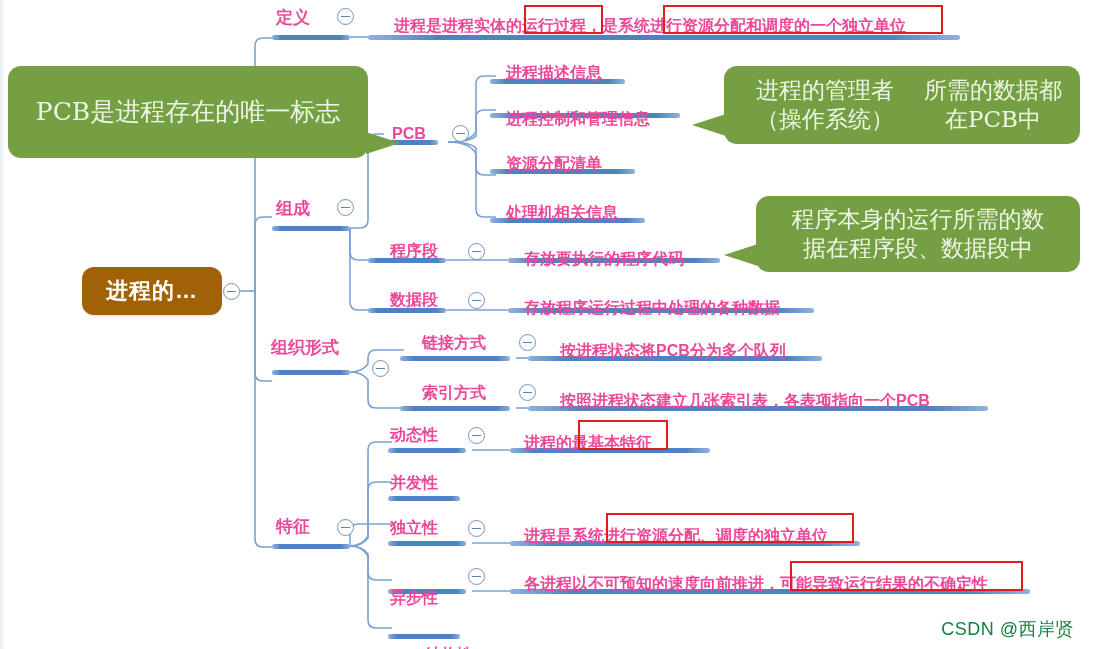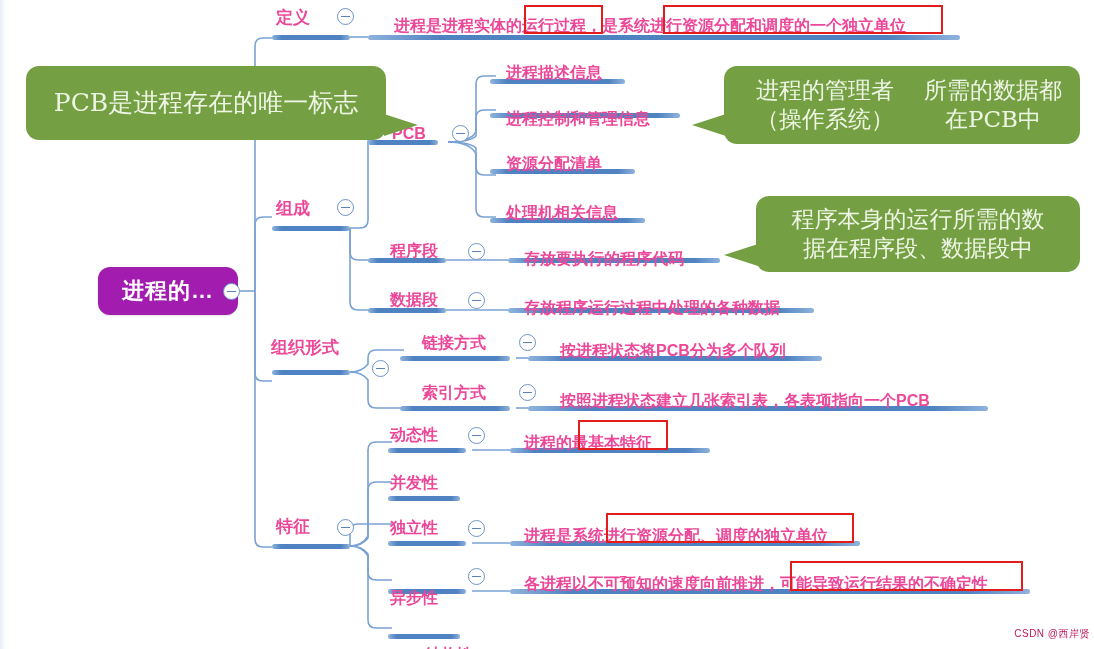--- a/index.html
+++ b/index.html
@@ -38,29 +38,28 @@
     content:"";
     position:absolute;
     left:3px;right:3px;top:50%;
     height:1.4px;margin-top:-0.7px;
     background:#5b82b8;
   }
 
   
   .root{
     position:absolute;
-    background:#a21caf;
+    background:#a16207;
     border-radius:12px;
     color:#ffffff;
     font-size:22px;
     font-weight:700;
     display:flex;align-items:center;justify-content:center;
     letter-spacing:1px;
     box-shadow:0 1px 2px rgba(0,0,0,.12);
-    margin-left:16px;
   }
 
   
   .callout{
     position:absolute;
     background:#74a043;
     border-radius:13px;
     color:#eef5e4;
     font-family:"DejaVu Serif","Liberation Serif",serif;
     display:flex;align-items:center;justify-content:center;
@@ -85,23 +84,23 @@
   .redbox{
     position:absolute;
     border:2.5px solid #e31c1c;
     box-sizing:border-box;
     pointer-events:none;
   }
 
   
   .watermark{
     position:absolute;
-    right:4px;bottom:8px;
-    color:#be185d;
-    font-size:10px;
+    right:20px;bottom:8px;
+    color:#15803d;
+    font-size:18px;
     letter-spacing:.5px;
   }
   .edgeshade{
     position:absolute;left:0;top:0;width:6px;height:649px;
     background:linear-gradient(to right,#e9eef4,rgba(233,238,244,0));
   }
 </style>
 </head>
 <body>
 
@@ -293,21 +292,21 @@
   </div>
   <div class="cminus" style="left:468px;top:568px;"></div>
   <div class="node leaf" style="left:524px;top:568px;">
     <span>各进程以不可预知的速度向前推进，可能导致运行结果的不确定性</span>
   </div>
 
   <div class="node lvl2" style="left:390px;top:647px;margin-left:35px;">
     <span>结构性</span>
   </div>
 
-  <div class="callout" style="left:26px;top:66px;width:360px;height:74px;font-size:25px;">
+  <div class="callout" style="left:8px;top:66px;width:360px;height:92px;font-size:25px;">
     <span>PCB是进程存在的唯一标志</span>
     <span class="tail tail-right" style="right:-32px;bottom:4px;"></span>
   </div>
 
   <div class="callout" style="left:724px;top:66px;width:356px;height:78px;font-size:23px;flex-direction:row;">
     <span>进程的管理者（操作系统）</span>
     <span>所需的数据都在PCB中</span>
     <span class="tail tail-left" style="left:-32px;bottom:8px;"></span>
   </div>
 

